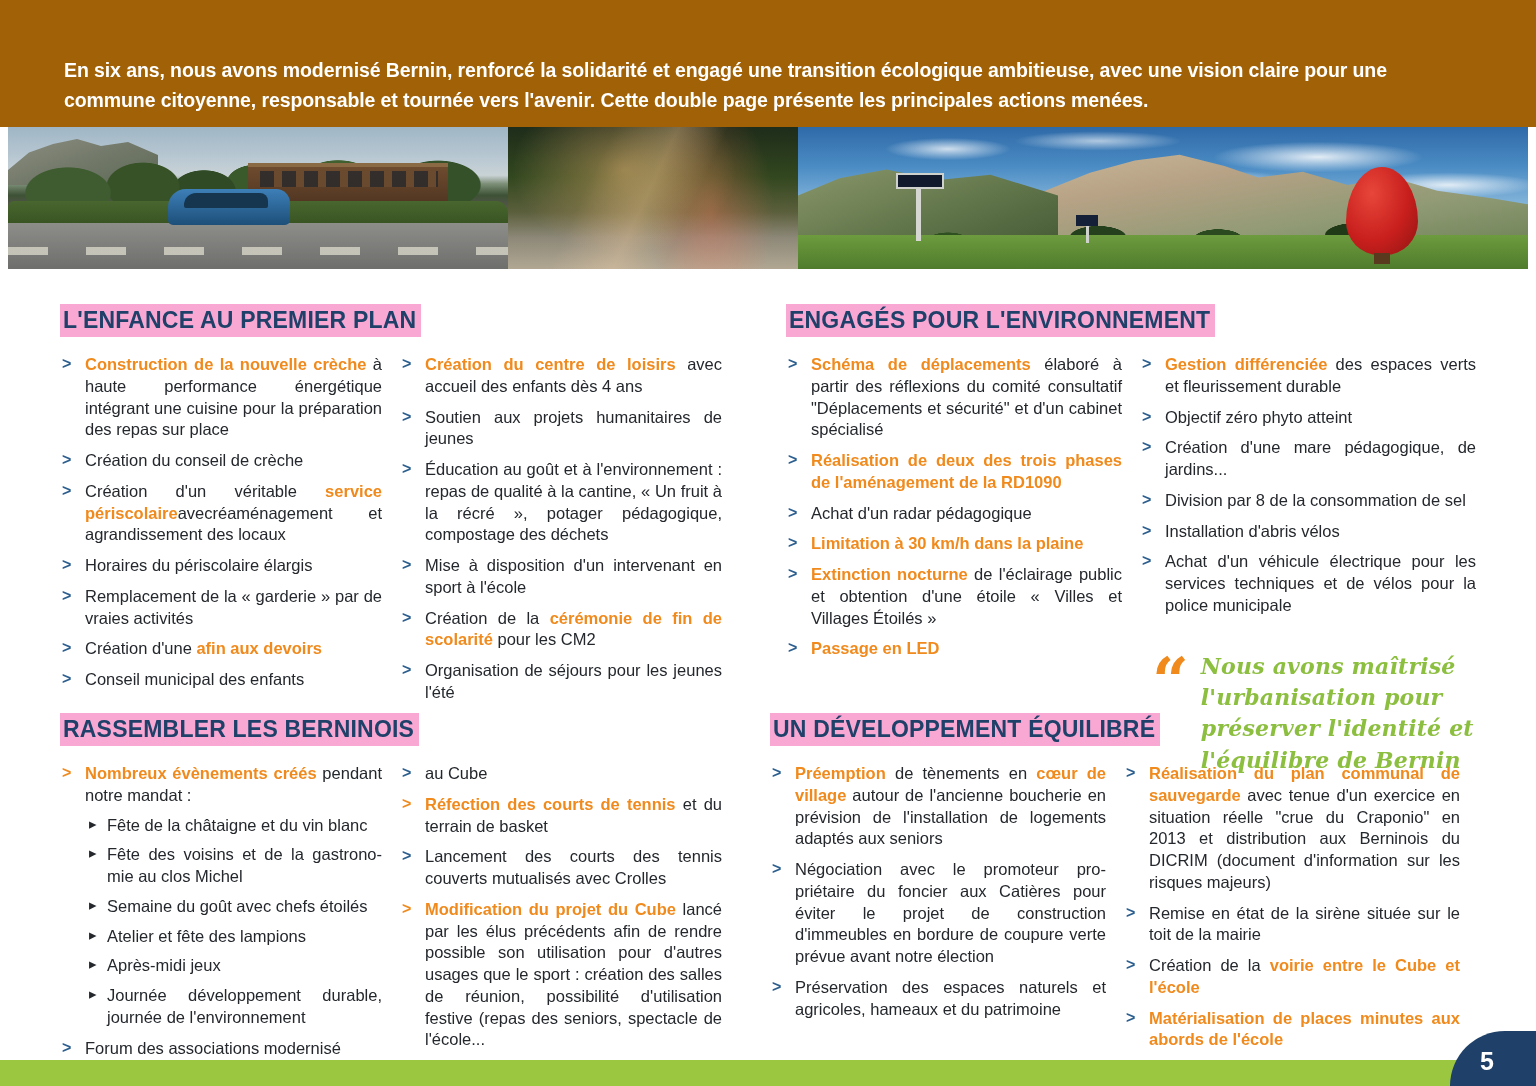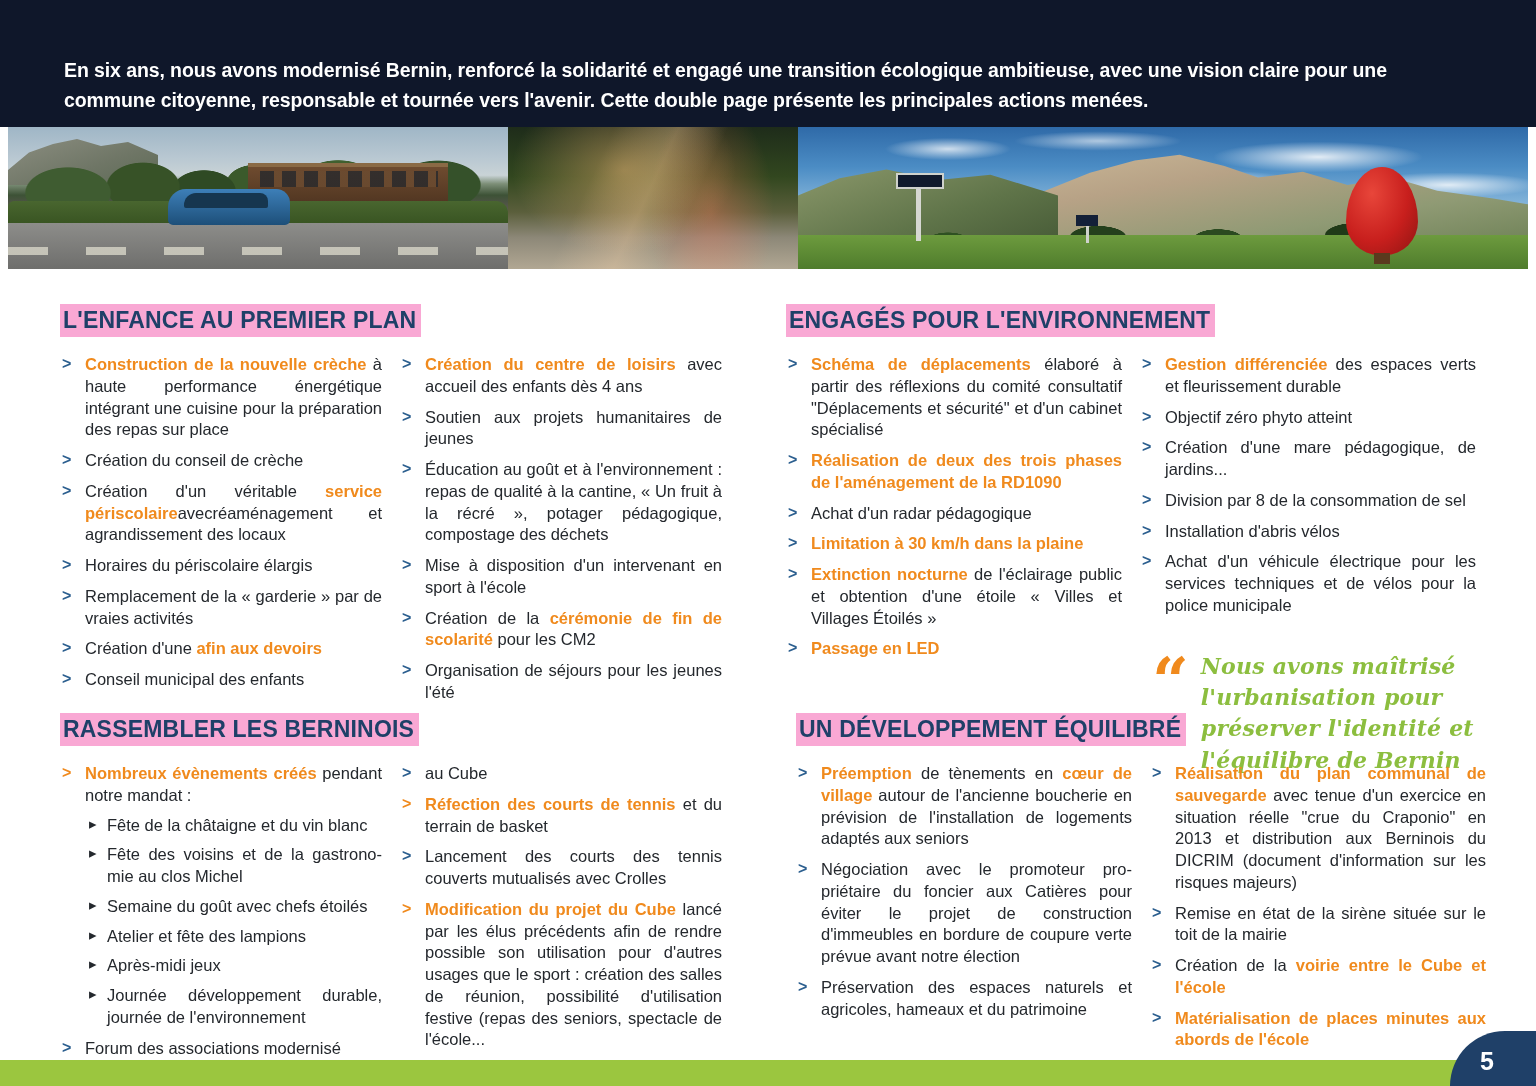--- a/index.html
+++ b/index.html
@@ -9,21 +9,21 @@
     background: #ffffff;
     position: relative;
     overflow: hidden;
   }
 
   
   .header-band {
     position: absolute;
     left: 0; top: 0;
     width: 1536px; height: 127px;
-    background: #0f172a;
+    background: #a16207;
   }
   .header-text {
     position: absolute;
     left: 64px; top: 55px;
     width: 1330px;
     color: #ffffff;
     font-size: 19.5px;
     font-weight: bold;
     line-height: 1.55;
     letter-spacing: -0.1px;
@@ -96,21 +96,21 @@
      border-radius:50% 50% 46% 46% / 62% 62% 38% 38%; }
   .p3-basket { position:absolute; right:138px; top:126px; width:16px; height:11px; background:#5a3a1e; }
 
   
   .content { position:absolute; left:0; top:269px; width:1536px; }
 
   .panel { position: absolute; }
   .panel-enfance       { left: 60px;  top: 38px;  width: 662px; }
   .panel-environnement { left: 786px; top: 38px;  width: 690px; }
   .panel-rassembler    { left: 60px;  top: 447px; width: 662px; }
-  .panel-developpement { left: 796px; top: 447px; width: 690px; }
+  .panel-developpement { left: 770px; top: 447px; width: 690px; }
 
   .section-title {
     font-size: 23px;
     font-weight: bold;
     color: #1f4068;
     letter-spacing: 0.2px;
     margin-bottom: 20px;
   }
   .section-title span {
     background: #f9a8d4;

